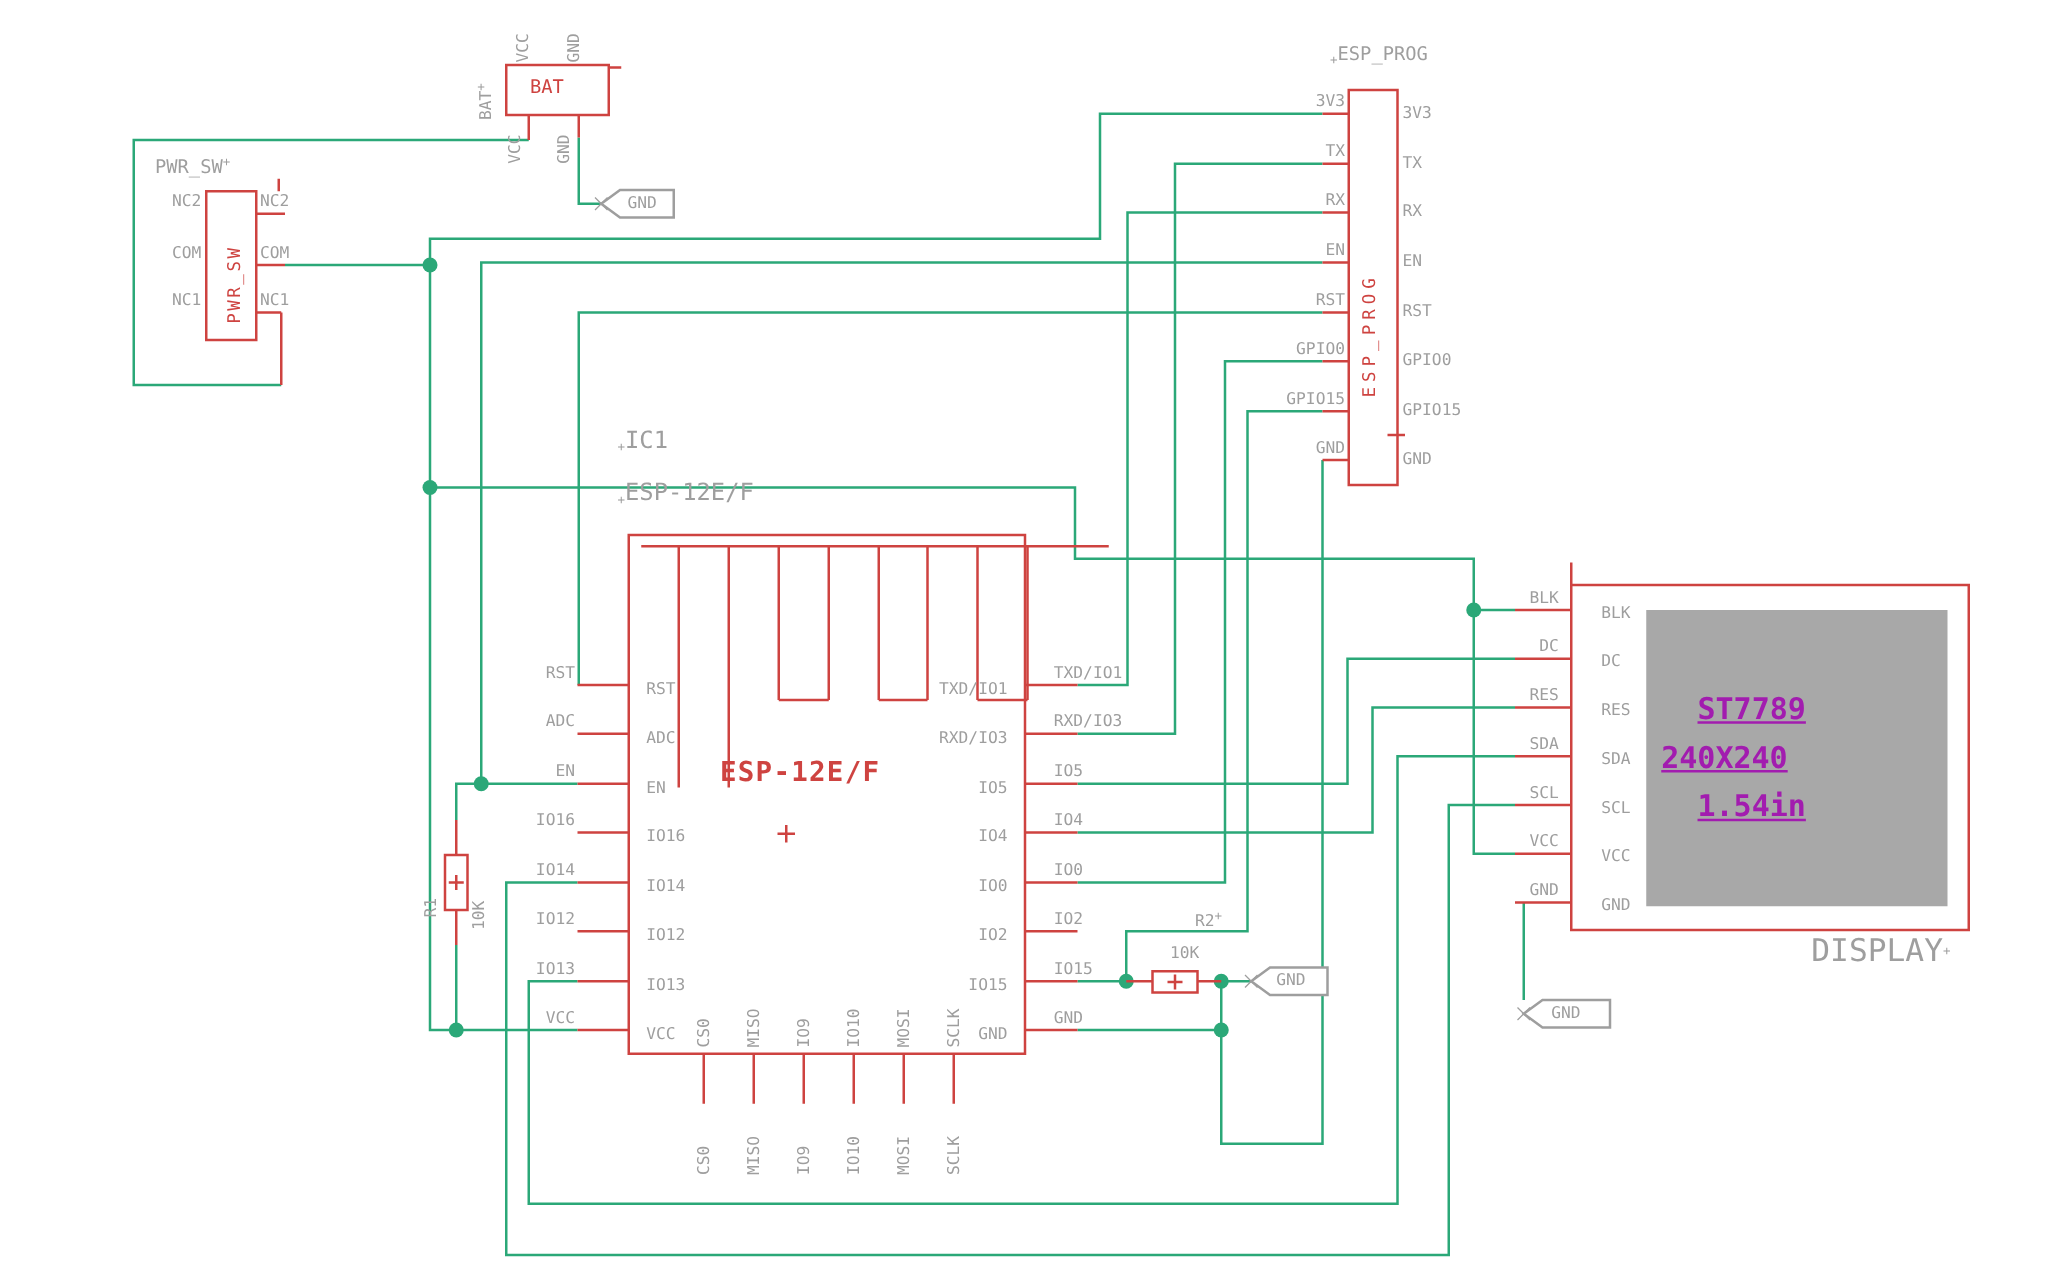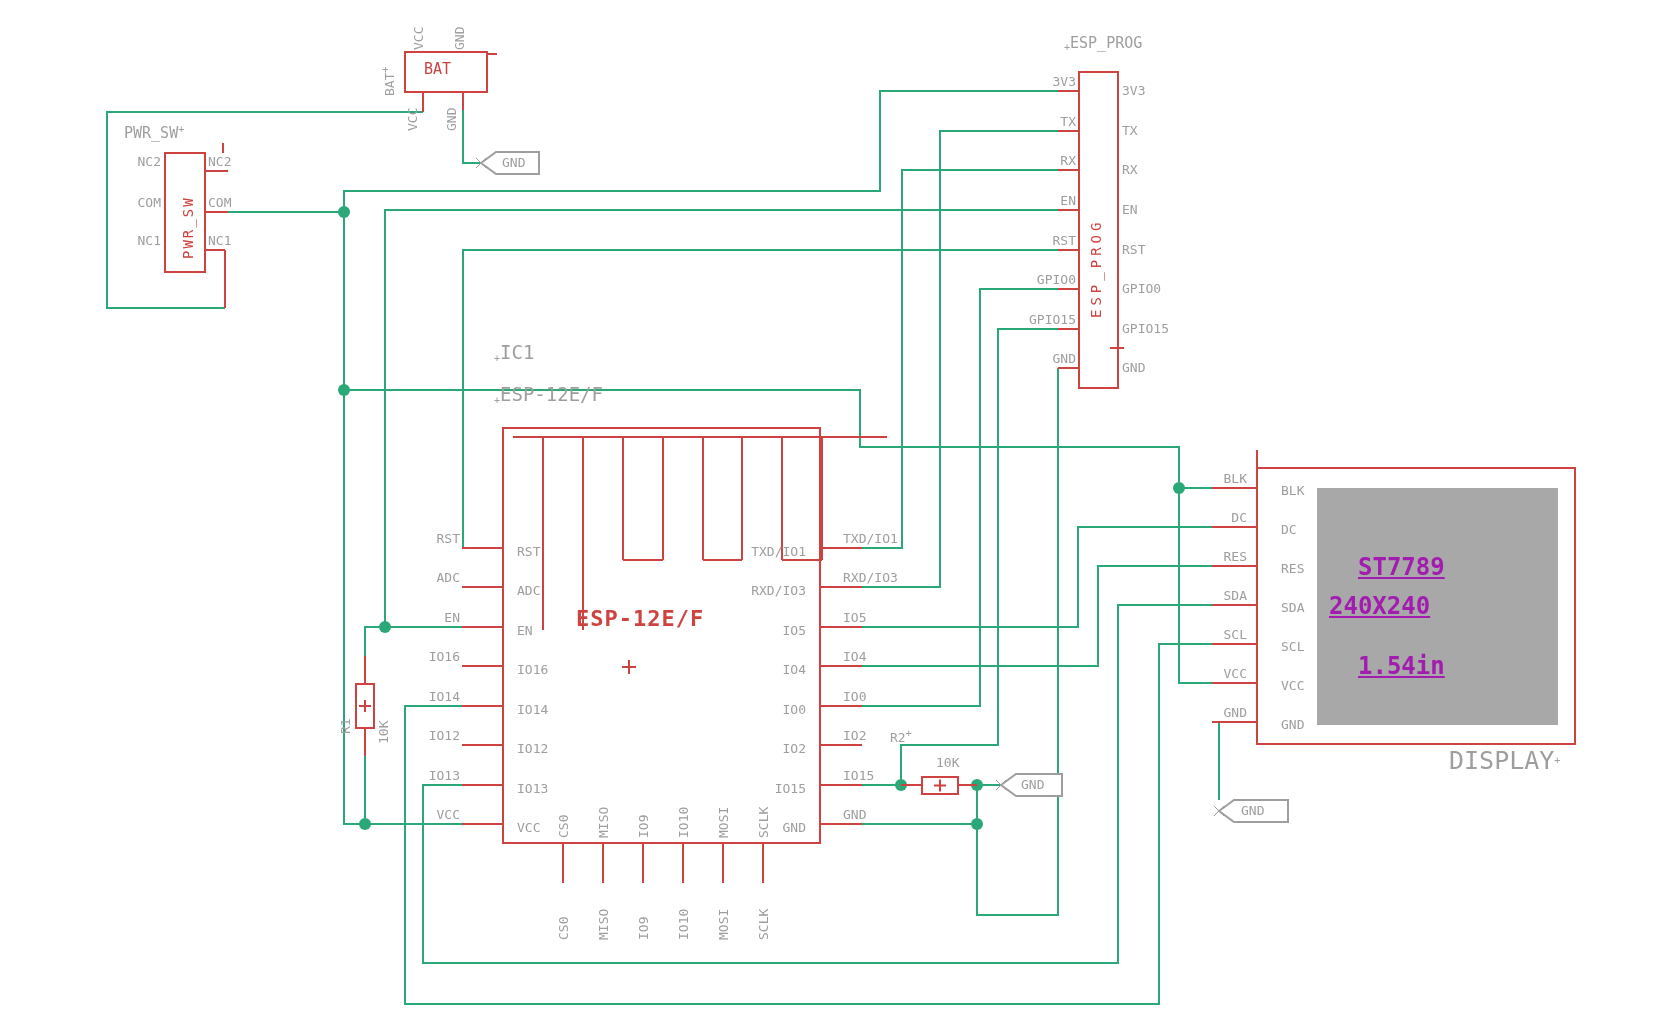--- a/index.html
+++ b/index.html
@@ -171,21 +171,21 @@
 
   <div class="lab vert" style="left:557px;top:940px;">CS0</div>
   <div class="lab vert" style="left:597px;top:940px;">MISO</div>
   <div class="lab vert" style="left:637px;top:940px;">IO9</div>
   <div class="lab vert" style="left:677px;top:940px;">IO10</div>
   <div class="lab vert" style="left:717px;top:940px;">MOSI</div>
   <div class="lab vert" style="left:757px;top:940px;">SCLK</div>
 
   <div class="lab vert" style="left:339px;top:734px;">R1</div>
   <div class="lab vert" style="left:377px;top:744px;">10K</div>
-  <div class="lab" style="left:890px;top:731px;"><span>R2</span><span class="plus-sup">+</span></div>
+  <div class="lab" style="left:956px;top:731px;"><span>R2</span><span class="plus-sup">+</span></div>
   <div class="lab" style="left:936px;top:756px;">10K</div>
 
   <div class="lab" style="left:1064px;top:36px;font-size:15px;"><span class="plus">+</span><span>ESP_PROG</span></div>
   <div class="lab vert red" style="left:1089px;top:318px;font-size:14px;letter-spacing:4px;">ESP_PROG</div>
   <div class="lab r" style="left:994px;top:75px;width:82px;">3V3</div>
   <div class="lab r" style="left:994px;top:115px;width:82px;">TX</div>
   <div class="lab r" style="left:994px;top:154px;width:82px;">RX</div>
   <div class="lab r" style="left:994px;top:194px;width:82px;">EN</div>
   <div class="lab r" style="left:994px;top:234px;width:82px;">RST</div>
   <div class="lab r" style="left:994px;top:273px;width:82px;">GPIO0</div>
@@ -209,16 +209,16 @@
   <div class="lab r" style="left:1165px;top:706px;width:82px;">GND</div>
   <div class="lab" style="left:1281px;top:484px;">BLK</div>
   <div class="lab" style="left:1281px;top:523px;">DC</div>
   <div class="lab" style="left:1281px;top:562px;">RES</div>
   <div class="lab" style="left:1281px;top:601px;">SDA</div>
   <div class="lab" style="left:1281px;top:640px;">SCL</div>
   <div class="lab" style="left:1281px;top:679px;">VCC</div>
   <div class="lab" style="left:1281px;top:718px;">GND</div>
   <div class="screen-line" style="left:1358px;top:548px;">ST7789</div>
   <div class="screen-line" style="left:1329px;top:587px;">240X240</div>
-  <div class="screen-line" style="left:1358px;top:647px;">1.54in</div>
+  <div class="screen-line" style="left:1358px;top:626px;">1.54in</div>
   <div class="lab disp-title" style="left:1449px;top:748px;"><span>DISPLAY</span><span class="plus-sup">+</span></div>
 
 </div>
 
 </body></html>

